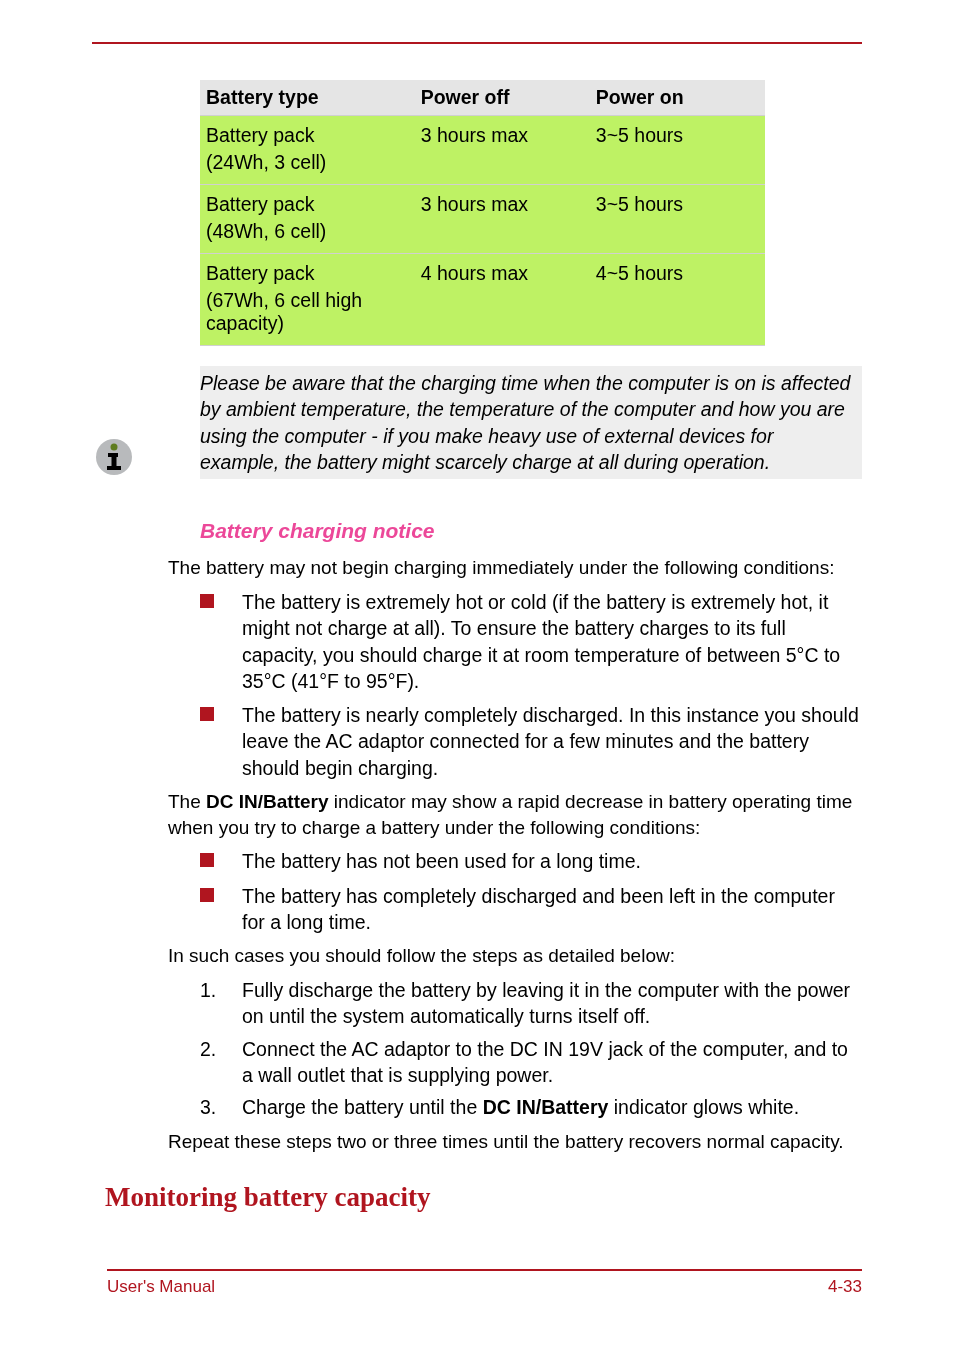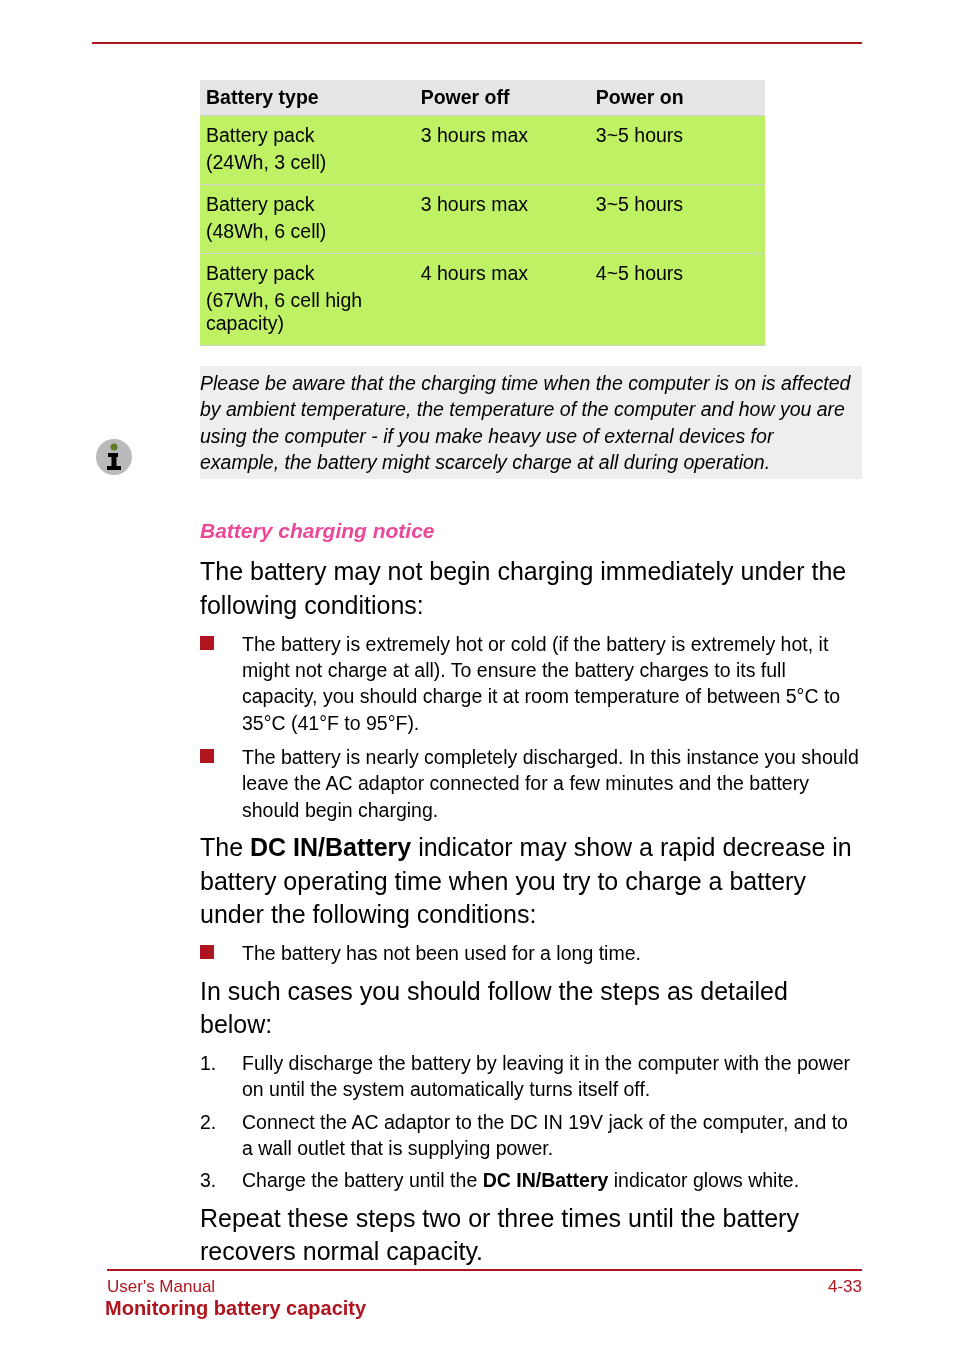--- a/index.html
+++ b/index.html
@@ -66,22 +66,22 @@
   .red-subhead {
     color: #ec4899;
     font-weight: bold;
     font-style: italic;
     font-size: 21px;
     margin-left: 108px;
     margin-top: 40px;
     margin-bottom: 12px;
   }
   .body-p {
-    font-size: 25px;
-    margin-left: 108px;
+    font-size: 19px;
+    margin-left: 76px;
     line-height: 1.35;
     margin-bottom: 8px;
   }
   ul.square {
     list-style: none;
     margin-left: 108px;
     font-size: 19.5px;
     line-height: 1.35;
     margin-bottom: 8px;
   }
@@ -115,24 +115,25 @@
   }
   ol.steps li::before {
     content: counter(step) ".";
     position: absolute;
     left: 0;
     top: 0;
   }
   .red-h2 {
     color: #b0151f;
     font-weight: bold;
-    font-size: 20px;
+    font-size: 27px;
     margin-top: 28px;
     margin-bottom: 14px;
     margin-left: 13px;
+    font-family: Liberation Serif, serif;
   }
   .footer {
     position: absolute;
     left: 107px;
     right: 92px;
     bottom: 48px;
   }
   .footer-rule {
     border-top: 2px solid #b0151f;
     margin-bottom: 6px;
@@ -197,20 +198,21 @@
     <li>The battery is extremely hot or cold (if the battery is extremely hot, it might not charge at all). To ensure the battery charges to its full capacity, you should charge it at room temperature of between 5°C to 35°C (41°F to 95°F).</li>
     <li>The battery is nearly completely discharged. In this instance you should leave the AC adaptor connected for a few minutes and the battery should begin charging.</li>
   </ul>
 
   <p class="body-p">
     <span>The </span><b>DC IN/Battery</b><span> indicator may show a rapid decrease in battery operating time when you try to charge a battery under the following conditions:</span>
   </p>
 
   <ul class="square">
     <li>The battery has not been used for a long time.</li>
+    <li>The battery has completely discharged and been left in the computer for a long time.</li>
   </ul>
 
   <p class="body-p">In such cases you should follow the steps as detailed below:</p>
 
   <ol class="steps">
     <li>Fully discharge the battery by leaving it in the computer with the power on until the system automatically turns itself off.</li>
     <li>Connect the AC adaptor to the DC IN 19V jack of the computer, and to a wall outlet that is supplying power.</li>
     <li>
       <span>Charge the battery until the </span><b>DC IN/Battery</b><span> indicator glows white.</span>
     </li>

